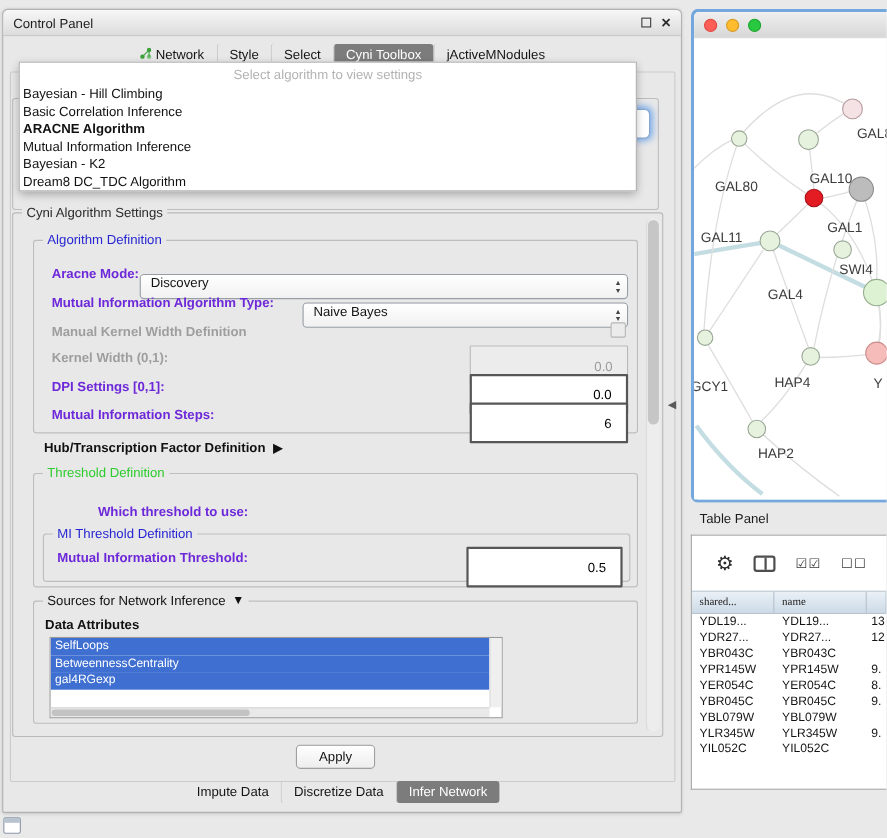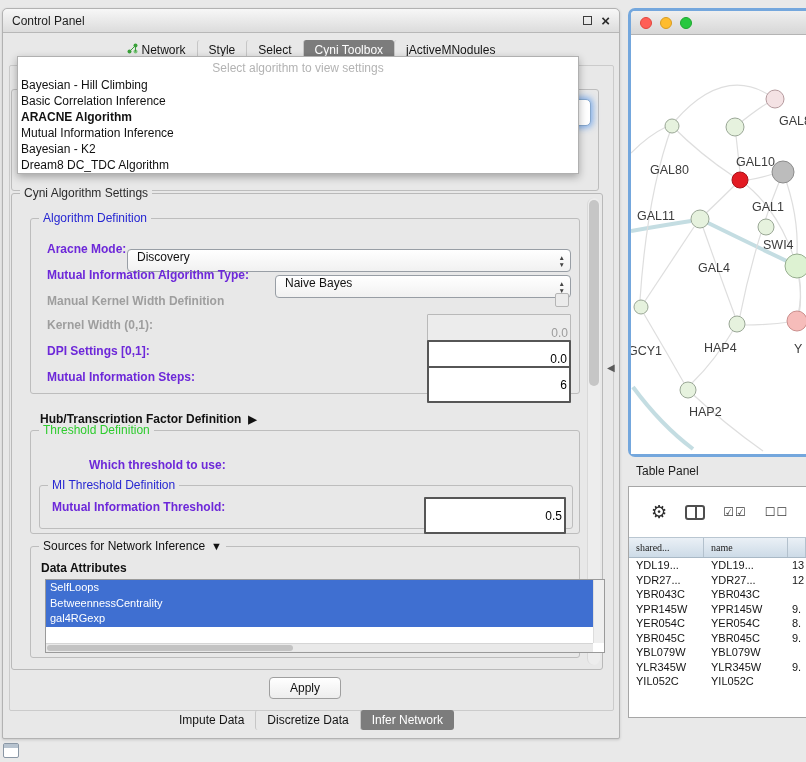--- a/index.html
+++ b/index.html
@@ -46,34 +46,34 @@
   .alg-group{position:absolute;left:18px;top:24px;width:550px;height:176px;border:1px solid #bdbdbd;border-radius:3px;}
   .form-row{position:absolute;left:0;right:0;height:24px;}
   .lbl{position:absolute;top:5px;font-size:12px;color:#6d28d9;white-space:nowrap;}
   .lbl.b{font-weight:bold;}
   .lbl.dis{color:#9e9e9e;}
   .combo{position:absolute;top:0;height:23px;background:linear-gradient(#ffffff,#f1f1f1);border:1px solid #989ea5;
     border-radius:4px;display:flex;align-items:flex-start;padding:0 20px 0 9px;font-size:12px;color:#111;margin-top:12px;}
   .combo-arrows{position:absolute;right:5px;top:4px;display:flex;flex-direction:column;align-items:center;}
   .combo-arrows i{font-style:normal;font-size:6.5px;line-height:7px;color:#444;}
   .num-field{position:absolute;height:37px;border:2px solid #565656;background:#fff;font-size:12px;text-align:right;
-    padding-right:2px;font-family:inherit;color:#000;border-radius:1px;}
+    padding-right:13px;font-family:inherit;color:#000;border-radius:1px;}
   .num-field.dis{border:1px solid #b9b9b9;background:#ececec;color:#9c9c9c;}
   .checkbox{position:absolute;width:14px;height:14px;border:1px solid #b5b5b5;background:#ebebeb;border-radius:2px;}
 
-  .hub-row{position:absolute;left:28px;top:206px;font-size:12px;font-weight:bold;color:#111;display:flex;gap:7px;align-items:center;margin-top:12px;}
+  .hub-row{position:absolute;left:28px;top:206px;font-size:12px;font-weight:bold;color:#111;display:flex;gap:7px;align-items:center;}
   .tri{font-size:11px;color:#111;}
 
   .threshold-group{position:absolute;left:18px;top:236px;width:550px;height:104px;border:1px solid #bdbdbd;border-radius:3px;}
   .mi-subgroup{position:absolute;left:8px;top:54px;width:534px;height:44px;border:1px solid #bdbdbd;border-radius:3px;}
 
   .sources-group{position:absolute;left:18px;top:352px;width:550px;height:112px;border:1px solid #bdbdbd;border-radius:3px;}
   .sources-title{display:flex;align-items:center;gap:6px;color:#111;}
   .attr-label{position:absolute;left:10px;top:14px;font-weight:bold;font-size:12px;color:#111;}
-  .attr-list{position:absolute;left:14px;top:32px;width:560px;height:74px;background:#fff;border:1px solid #9a9a9a;overflow:hidden;}
+  .attr-list{position:absolute;left:14px;top:32px;width:412px;height:74px;background:#fff;border:1px solid #9a9a9a;overflow:hidden;}
   .attr-item{height:15.5px;line-height:15.5px;font-size:11px;color:#fff;background:#3f6fd1;padding-left:4px;margin-right:11px;white-space:nowrap;}
   .attr-vscroll{position:absolute;right:0;top:0;bottom:9px;width:11px;background:#efefef;border-left:1px solid #ddd;}
   .attr-hscroll{position:absolute;left:0;right:11px;bottom:0;height:9px;background:#e9e9e9;border-top:1px solid #d5d5d5;}
   .attr-hscroll .thumb{position:absolute;left:1px;width:45%;top:1px;bottom:1px;background:#c3c3c3;border-radius:4px;}
 
   .apply-btn{position:absolute;left:266px;top:668px;width:72px;height:22px;background:linear-gradient(#ffffff,#ededed);
     border:1px solid #9f9f9f;border-radius:4px;font-size:12px;font-family:inherit;color:#111;}
 
   .collapse-arrow{position:absolute;left:607px;top:362px;font-size:10px;color:#5a5a5a;}
 

